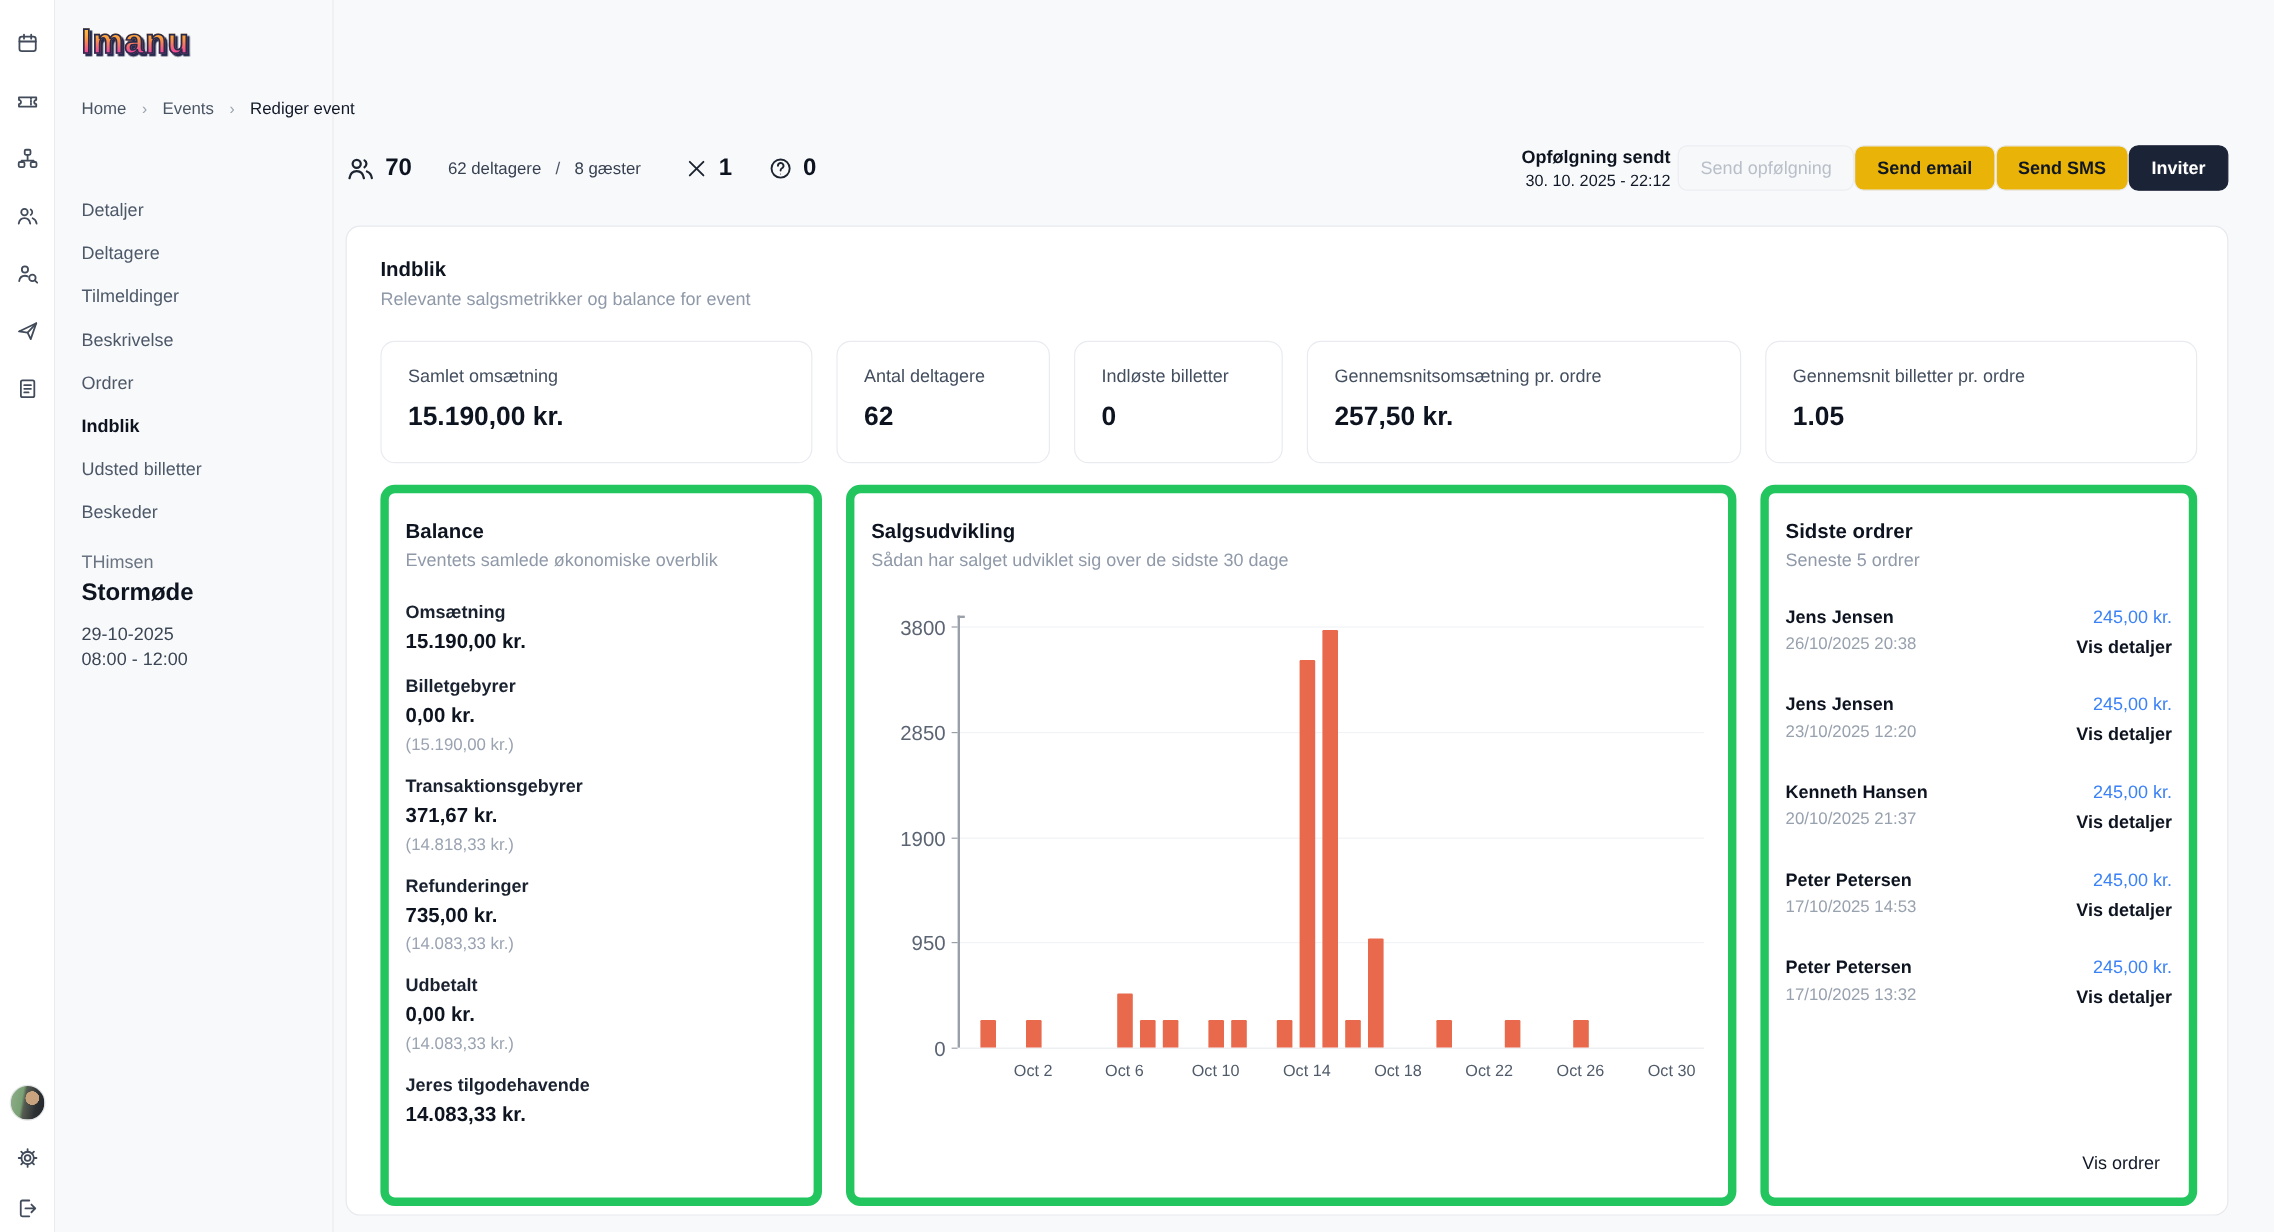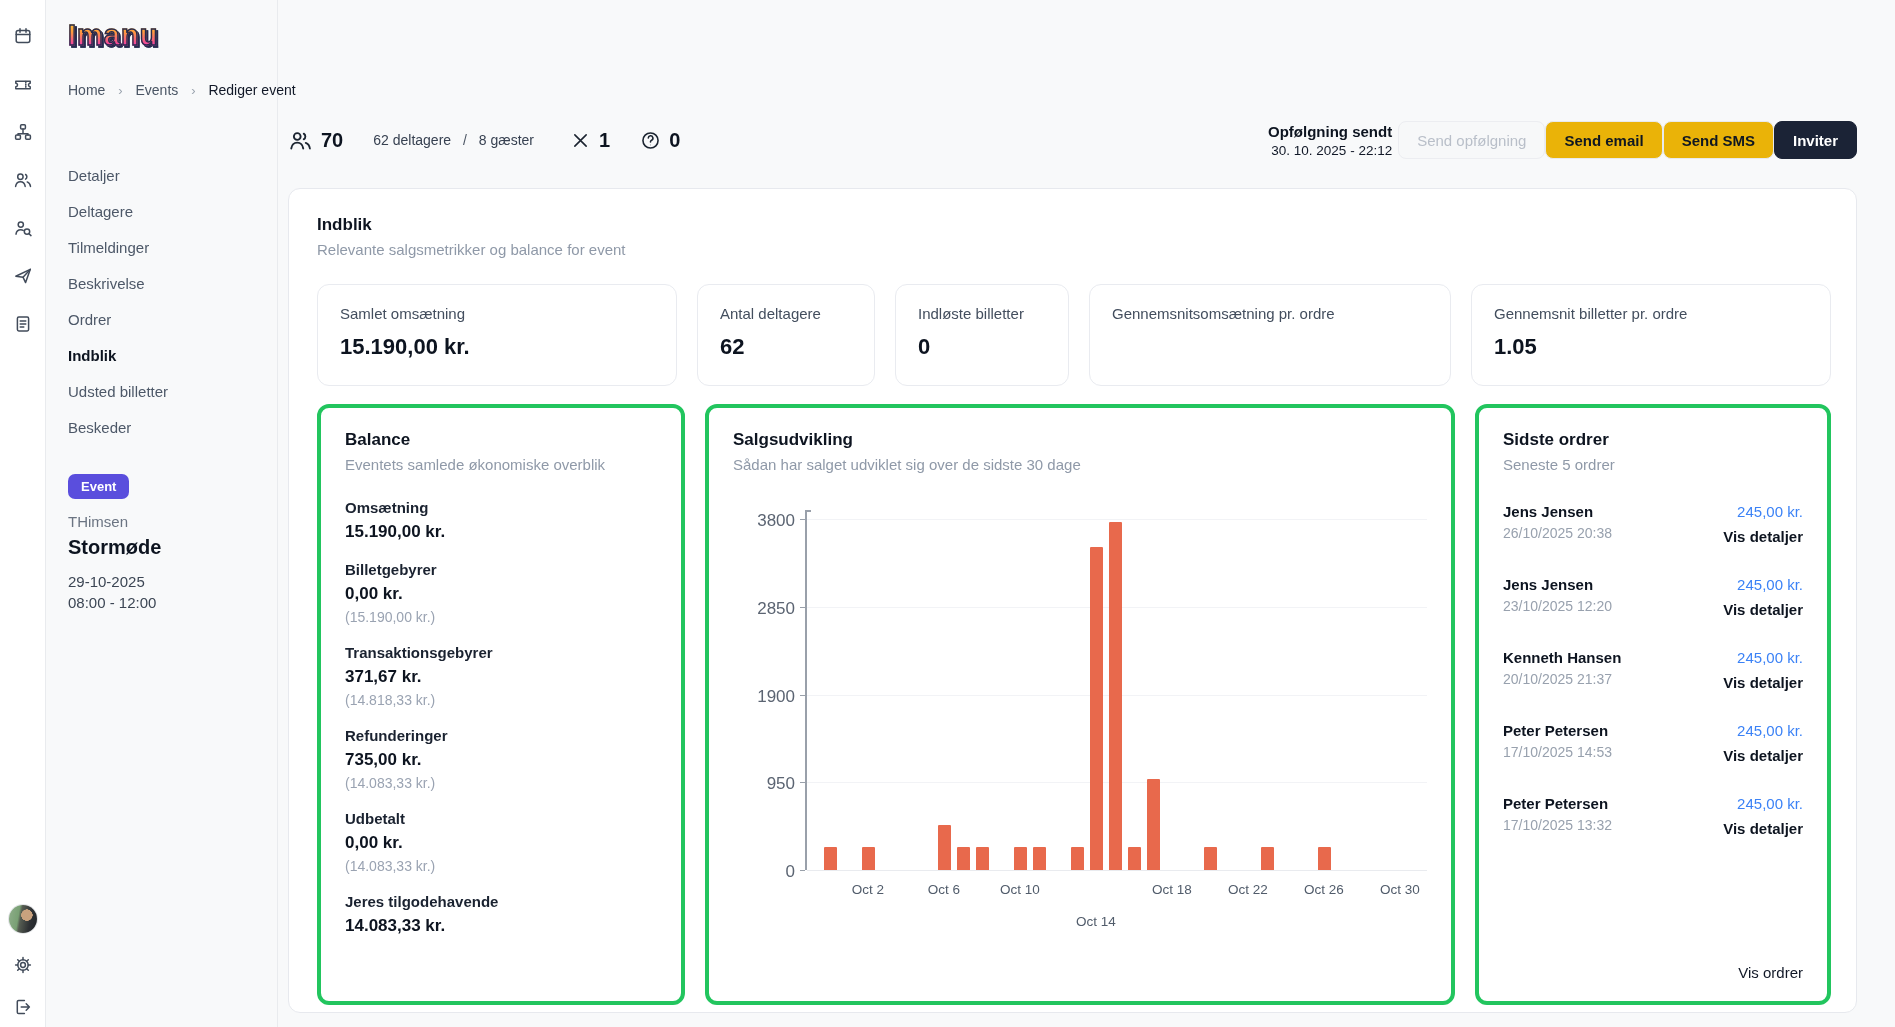--- a/index.html
+++ b/index.html
@@ -67,21 +67,21 @@
   .panel-title { font-size:17px; font-weight:700; color:#0d1420; }
   .panel-sub { font-size:15px; color:#8f99a8; margin-top:6px; }
 
   .metrics { margin-top:26px; display:flex; gap:20px; }
   .metric-card { background:#fff; border:1px solid #e9ebf0; border-radius:12px; padding:20px 22px; height:102px; }
   .metric-card .m-label { font-size:15px; color:#434e5e; white-space:nowrap; }
   .metric-card .m-value { font-size:22px; font-weight:800; color:#0d1420; margin-top:12px; }
   .mc-0 { width:360px; } .mc-1 { width:178px; } .mc-2 { width:174px; } .mc-3 { width:362px; } .mc-4 { flex:1; }
 
   .sub-row { margin-top:18px; display:flex; gap:20px; height:601px; }
-  .sub-card { background:#fff; border:4px solid #22c55e; border-radius:12px; padding:22px 24px; position:relative; }
+  .sub-card { background:#fff; border:7px solid #22c55e; border-radius:12px; padding:22px 14px; position:relative; }
   .card-title { font-size:17px; font-weight:700; color:#0d1420; }
   .card-sub { font-size:15px; color:#8f99a8; margin-top:6px; }
 
   
   .balance-card { width:368px; }
   .balance-list { margin-top:26px; }
   .bal-item { margin-bottom:19px; }
   .bal-label { font-size:15px; font-weight:600; color:#1a2230; }
   .bal-value { font-size:17px; font-weight:700; color:#0d1420; margin-top:6px; }
   .bal-sub { font-size:14px; color:#9aa3b2; margin-top:5px; }
@@ -195,21 +195,20 @@
     <div class="nav">
         <div class="nav-item">Detaljer</div>
         <div class="nav-item">Deltagere</div>
         <div class="nav-item">Tilmeldinger</div>
         <div class="nav-item">Beskrivelse</div>
         <div class="nav-item">Ordrer</div>
         <div class="nav-item active">Indblik</div>
         <div class="nav-item">Udsted billetter</div>
         <div class="nav-item">Beskeder</div>
       </div>
-    <div><span class="event-badge">Event</span></div>
     <div class="organizer">THimsen</div>
     <div class="event-name">Stormøde</div>
     <div class="event-when">
       <div>29-10-2025</div>
       <div>08:00 - 12:00</div>
     </div>
   </div>
 
   <div class="main">
 
@@ -271,20 +270,21 @@
           <div class="metric-card mc-1">
             <div class="m-label">Antal deltagere</div>
             <div class="m-value">62</div>
           </div>
           <div class="metric-card mc-2">
             <div class="m-label">Indløste billetter</div>
             <div class="m-value">0</div>
           </div>
           <div class="metric-card mc-3">
             <div class="m-label">Gennemsnitsomsætning pr. ordre</div>
+            <div class="m-value">257,50 kr.</div>
           </div>
           <div class="metric-card mc-4">
             <div class="m-label">Gennemsnit billetter pr. ordre</div>
             <div class="m-value">1.05</div>
           </div>
         </div>
 
       <div class="sub-row">
 
         <div class="sub-card balance-card">
@@ -354,21 +354,21 @@
               <div class="bar" title="Oct 14: 3500" style="left: 284.5px; height: 323.289px; background: rgb(232, 105, 76);"></div>
               <div class="bar" title="Oct 15: 3770" style="left: 303.5px; height: 348.229px; background: rgb(232, 105, 76);"></div>
               <div class="bar" title="Oct 16: 245" style="left: 322.5px; height: 22.6303px; background: rgb(232, 105, 76);"></div>
               <div class="bar" title="Oct 17: 980" style="left: 341.5px; height: 90.5211px; background: rgb(232, 105, 76);"></div>
               <div class="bar" title="Oct 20: 245" style="left: 398.5px; height: 22.6303px; background: rgb(232, 105, 76);"></div>
               <div class="bar" title="Oct 23: 245" style="left: 455.5px; height: 22.6303px; background: rgb(232, 105, 76);"></div>
               <div class="bar" title="Oct 26: 245" style="left: 512.5px; height: 22.6303px; background: rgb(232, 105, 76);"></div>
               <div class="x-label" style="left: 63px;">Oct 2</div>
               <div class="x-label" style="left: 139px;">Oct 6</div>
               <div class="x-label" style="left: 215px;">Oct 10</div>
-              <div class="x-label" style="left: 291px; margin-top: 32px;">Oct 14</div>
+              <div class="x-label" style="left: 291px;">Oct 14</div>
               <div class="x-label" style="left: 367px;">Oct 18</div>
               <div class="x-label" style="left: 443px;">Oct 22</div>
               <div class="x-label" style="left: 519px;">Oct 26</div>
               <div class="x-label" style="left: 595px;">Oct 30</div>
             </div>
         </div>
 
         <div class="sub-card orders-card">
           <div class="card-title">Sidste ordrer</div>
           <div class="card-sub">Seneste 5 ordrer</div>

